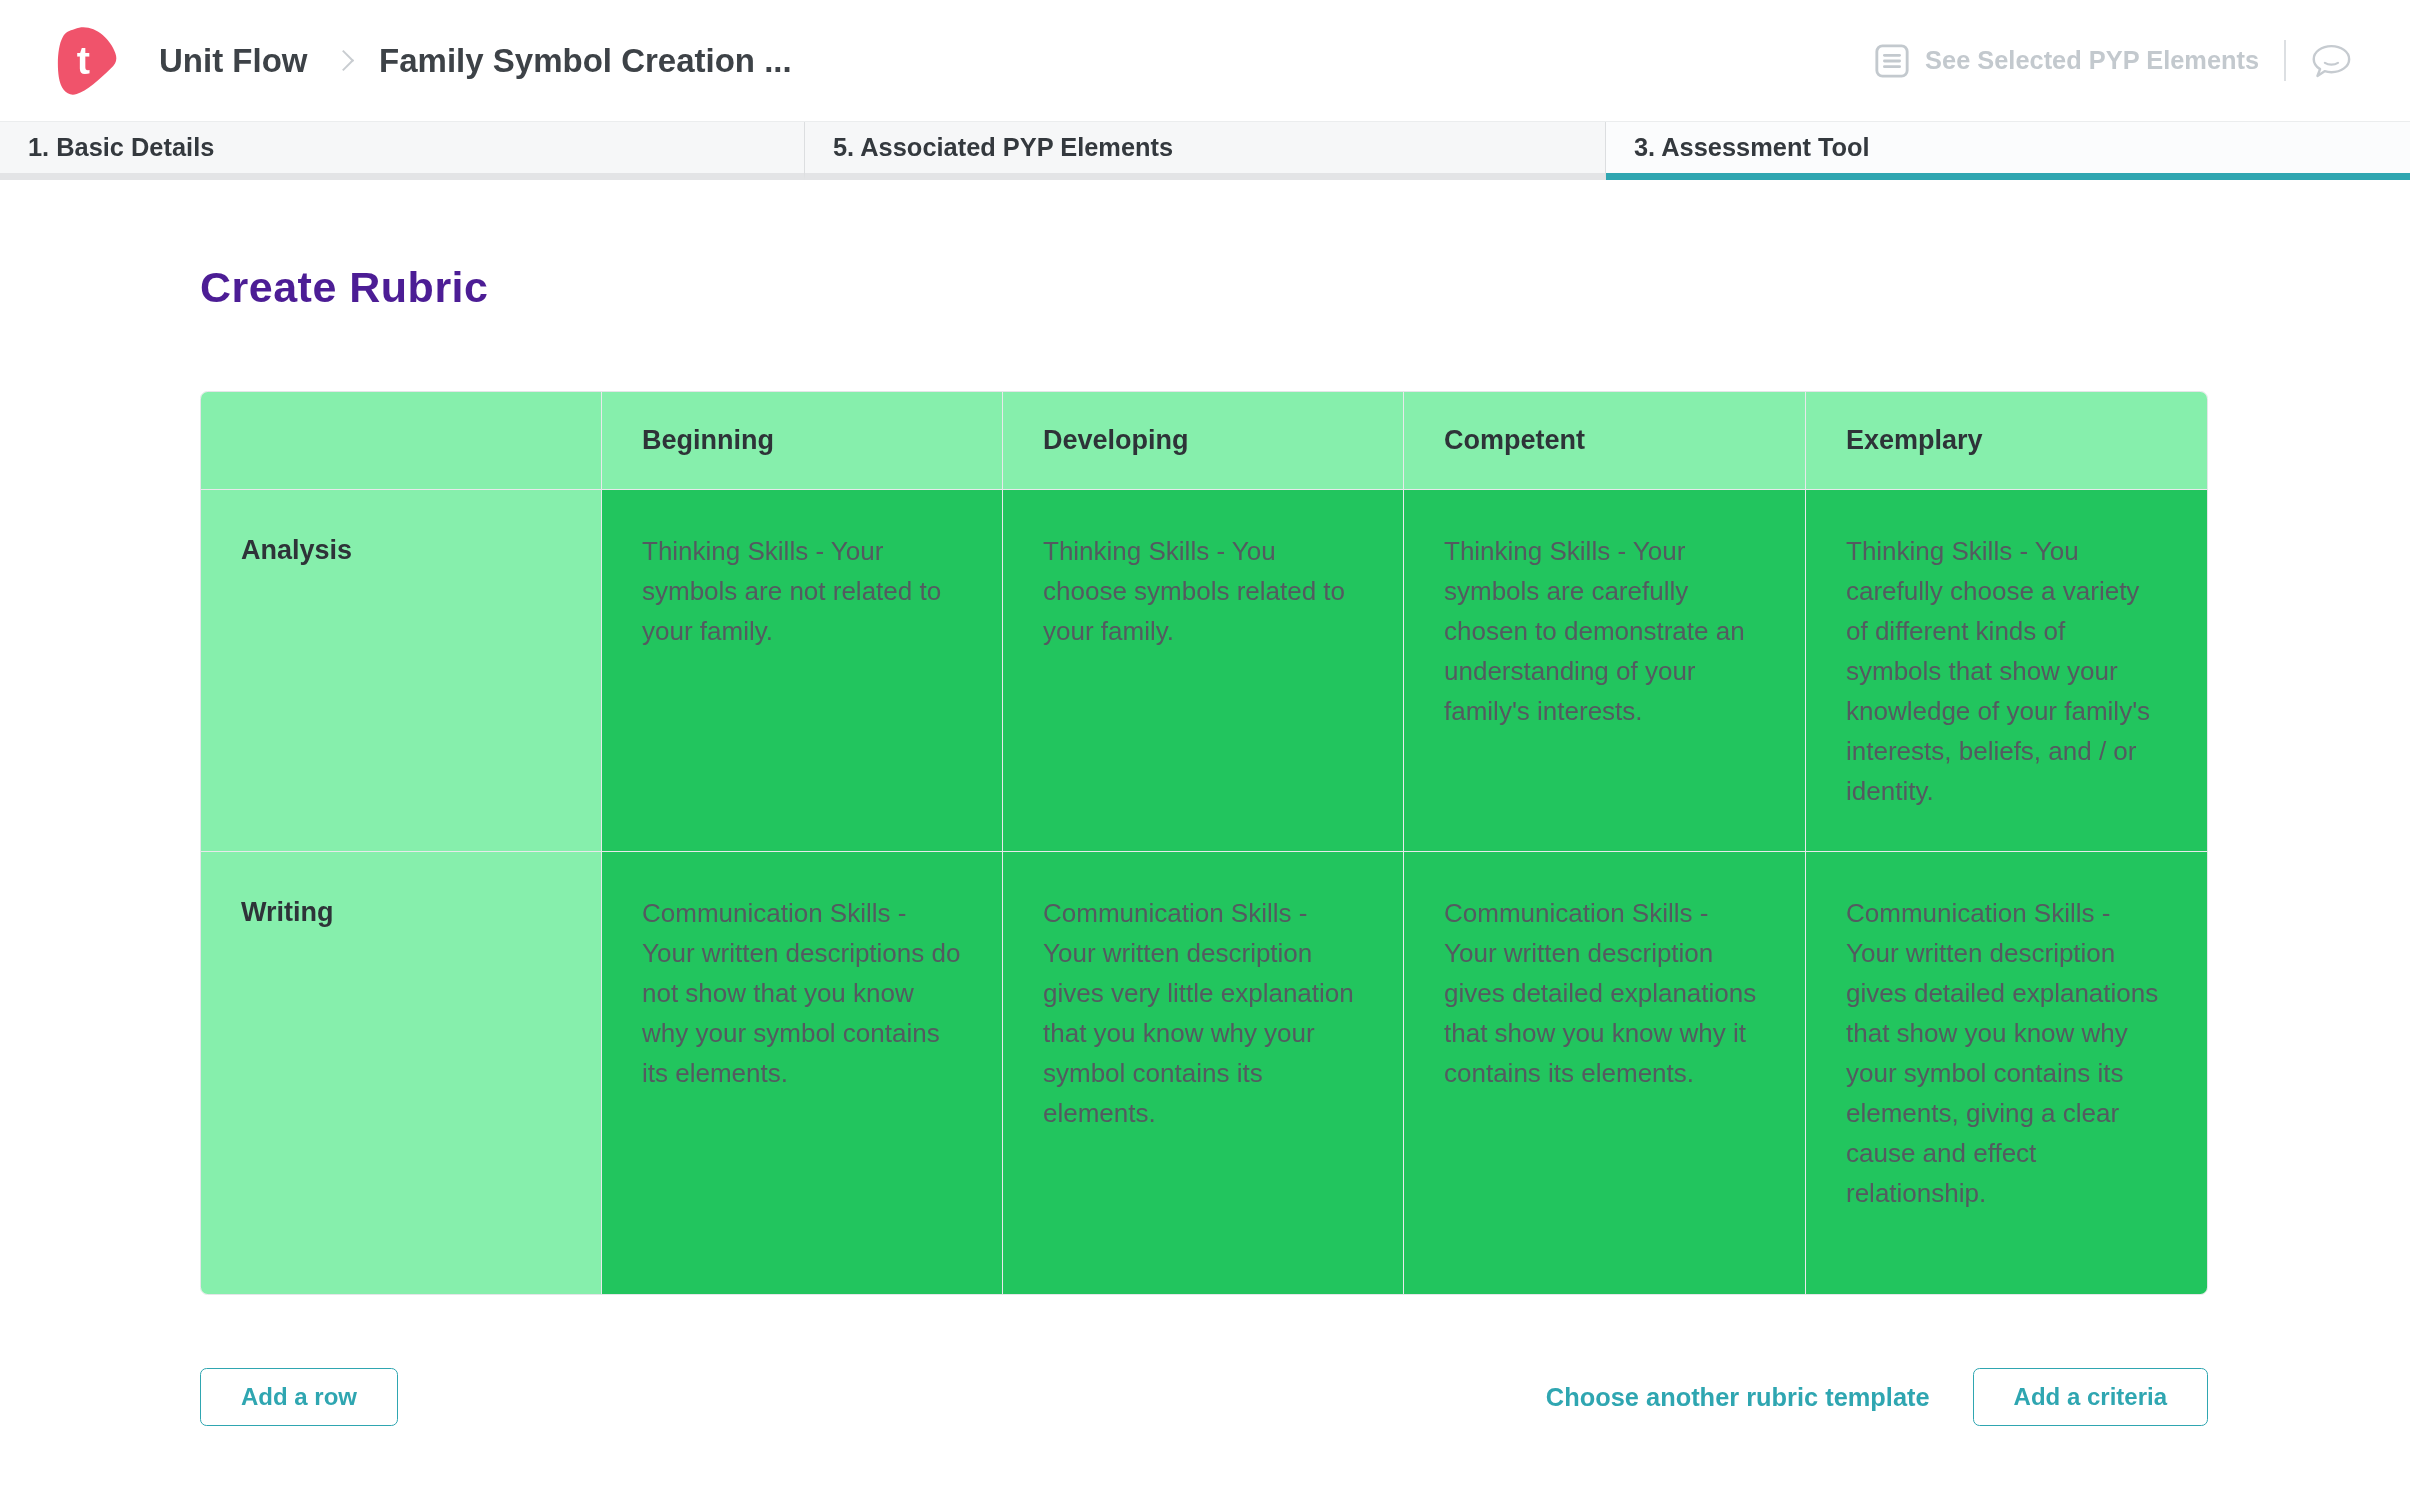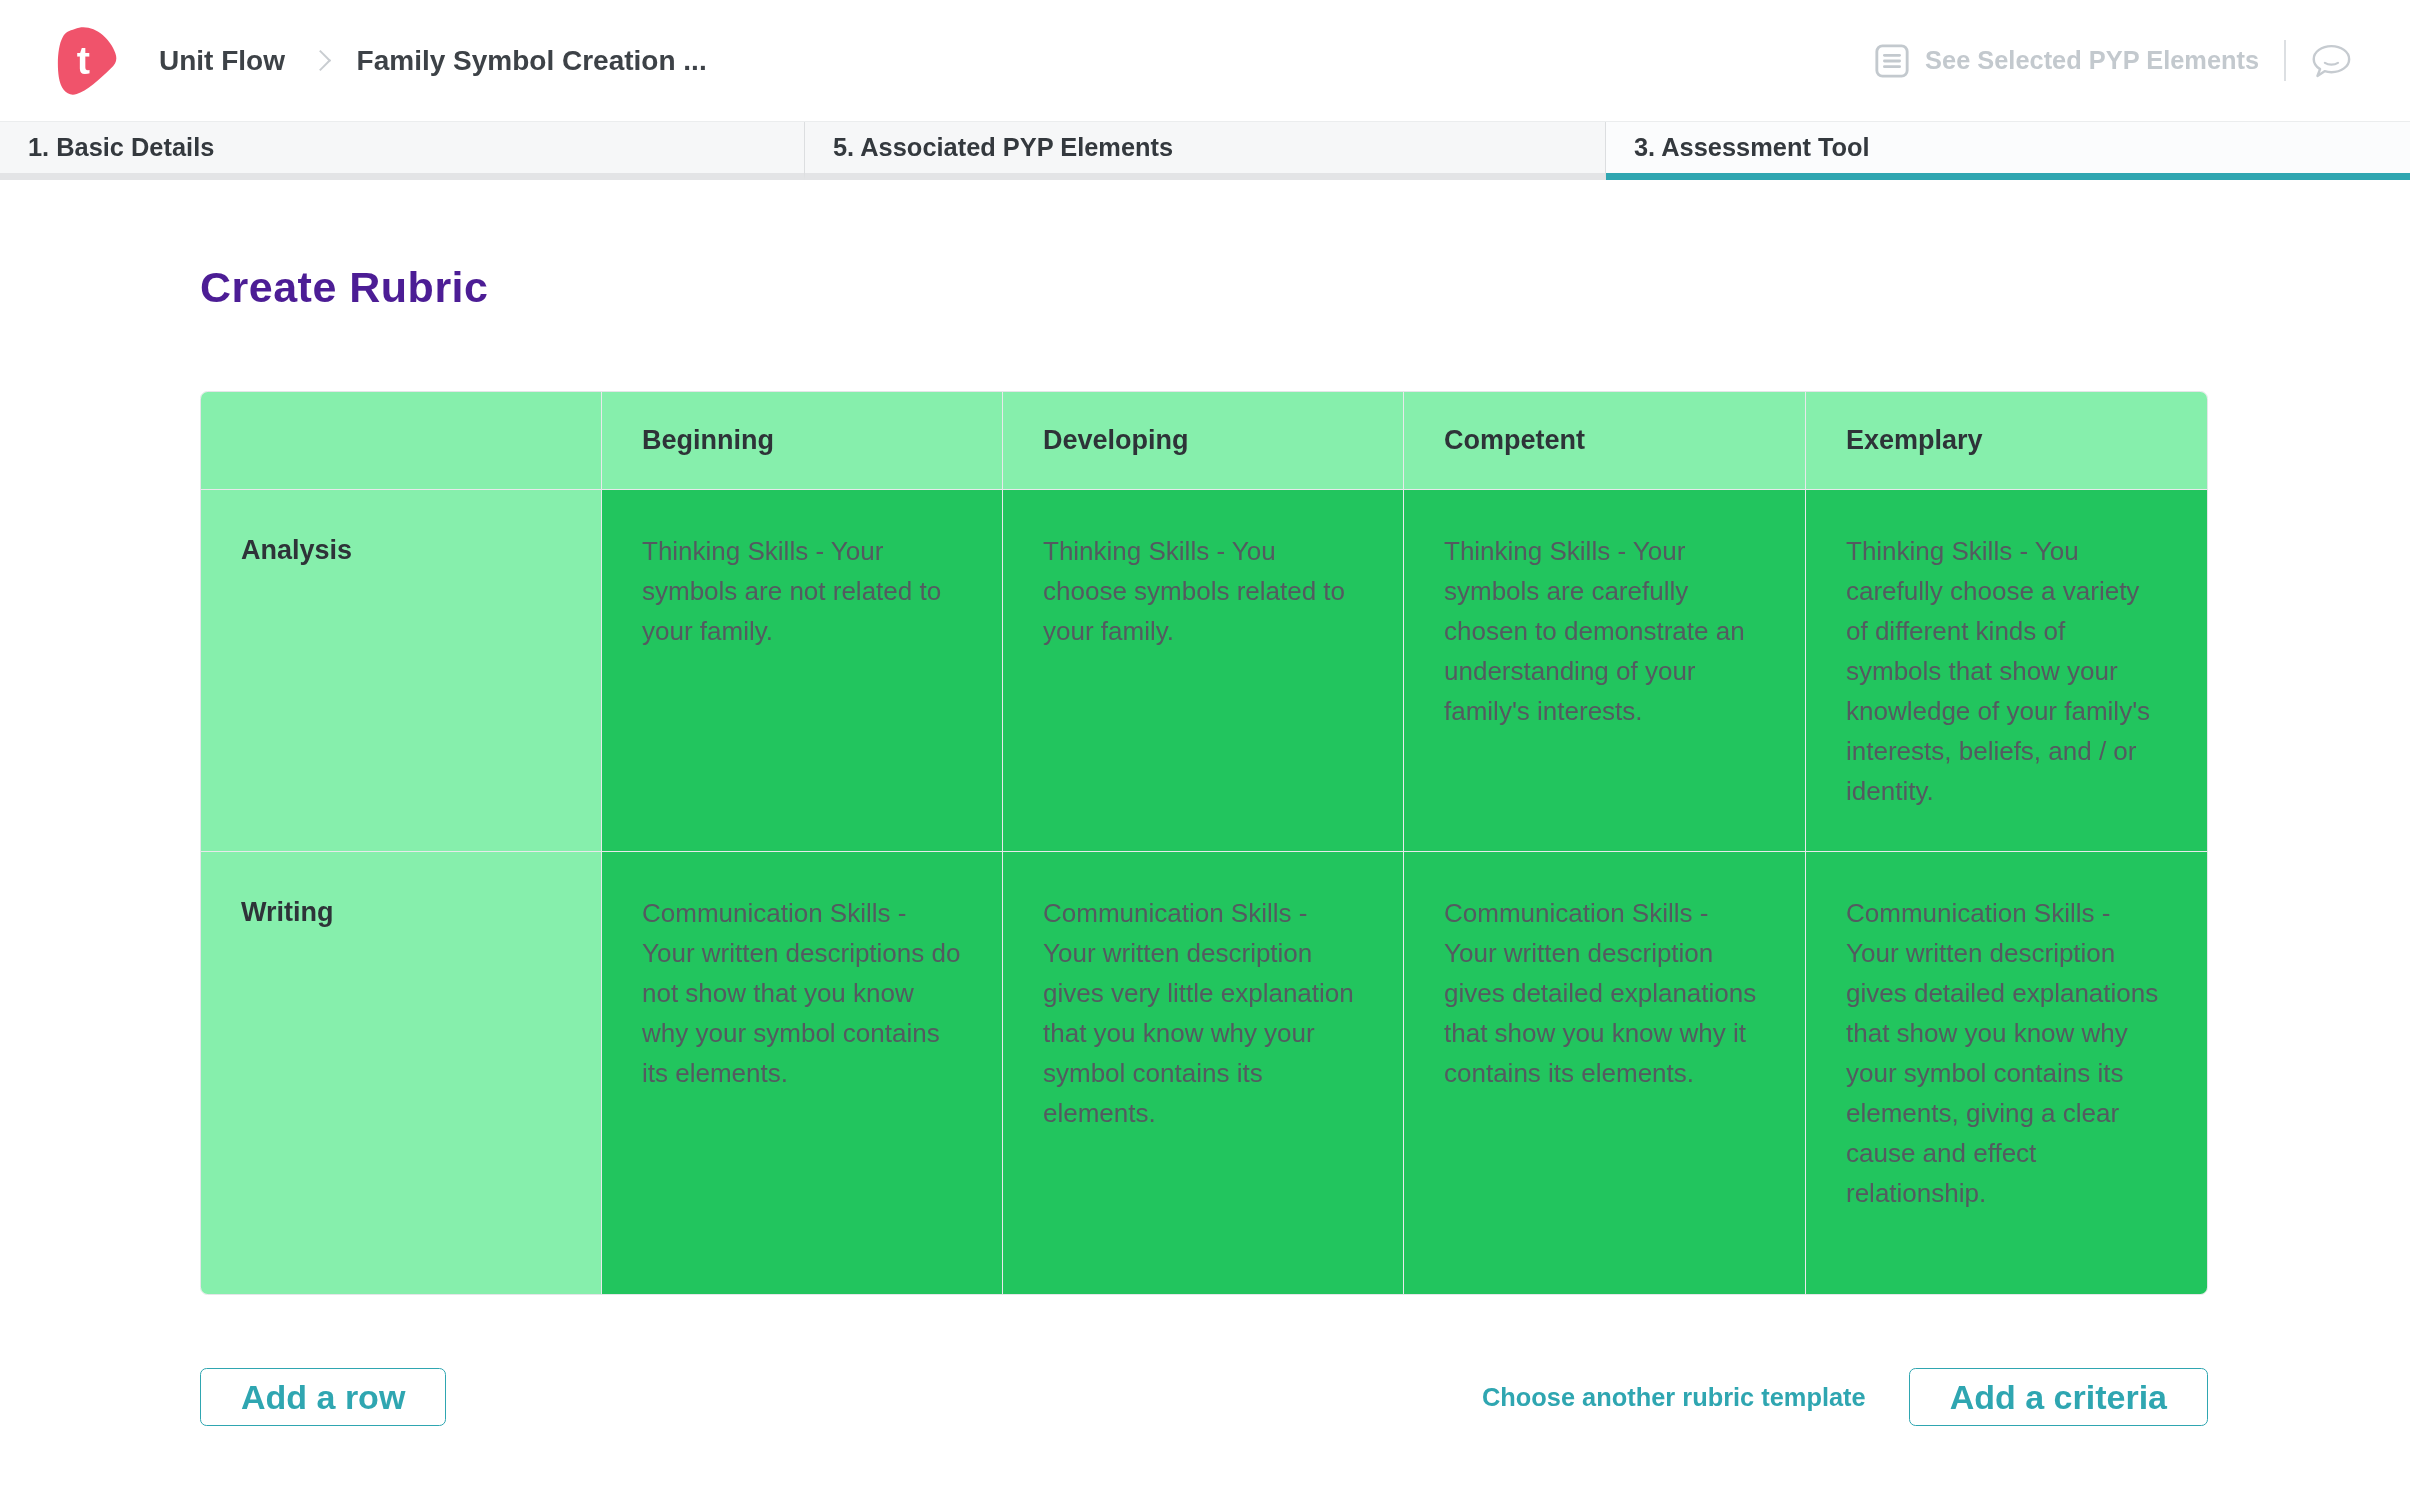--- a/index.html
+++ b/index.html
@@ -3,21 +3,21 @@
 <meta charset="utf-8">
 <style>
   * { margin:0; padding:0; box-sizing:border-box; }
   html,body { width:2411px; height:1507px; background:#ffffff; overflow:hidden;
               font-family:"Liberation Sans", sans-serif; -webkit-font-smoothing:antialiased; }
 
   
   .appbar { height:121px; display:flex; align-items:center; padding:0 60px 0 55px; background:#ffffff; }
   .logo { width:68px; height:72px; flex:0 0 auto; cursor:pointer; }
   .crumbs { display:flex; align-items:center; margin-left:36px; gap:24.5px; }
-  .crumb { font-size:28px; font-weight:700; color:#3d4247; cursor:pointer; }
+  .crumb { font-size:33px; font-weight:700; color:#3d4247; cursor:pointer; }
   .crumb-chevron { width:15px; height:15px; border-top:2.8px solid #c9cdd1; border-right:2.8px solid #c9cdd1;
                    transform:rotate(45deg); margin:0 3.8px; }
   .appbar-right { margin-left:auto; display:flex; align-items:center; gap:24.5px; }
   .see-selected { display:flex; align-items:center; gap:15px; cursor:pointer; }
   .see-selected span { font-size:25.4px; font-weight:700; color:#c3c9ce; }
   .vdivider { width:1.9px; height:41px; background:#dcdfe2; }
   .bubble-btn { cursor:pointer; display:flex; align-items:center; }
 
   
   .tabs { display:flex; height:59px; border-top:0.9px solid #ebedee; background:#f6f7f8; }
@@ -41,21 +41,21 @@
   .cell.last-row { border-bottom:none; }
   .cell.shade { background:#86efac; }
   .head-cell { display:flex; align-items:center; padding:0 28px 0 40px;
                font-size:27px; font-weight:700; color:#2e3338; }
   .label-cell { padding:45px 28px 0 40px; font-size:27px; font-weight:700; color:#2e3338; }
   .text-cell { padding:41px 41px 0 40px; font-size:26px; line-height:40px; color:#545a60; }
 
   
   .footer { width:2008px; margin:73px 0 0 200px; display:flex; align-items:center; }
   .btn { height:58px; border:1.9px solid #2fa6b1; border-radius:6.6px; background:#ffffff;
-         color:#2fa6b1; font-size:34px; font-weight:700; font-family:"Liberation Sans",sans-serif;
+         color:#2fa6b1; font-size:24px; font-weight:700; font-family:"Liberation Sans",sans-serif;
          padding:1px 40px; cursor:pointer; }
   .footer-right { margin-left:auto; display:flex; align-items:center; gap:43px; }
   .link { color:#2fa6b1; font-size:25.4px; font-weight:700; cursor:pointer; }
 </style>
 </head>
 <body>
 
 <div class="appbar">
   <div class="logo">
     <svg viewBox="0 0 72 76" width="68" height="72">

